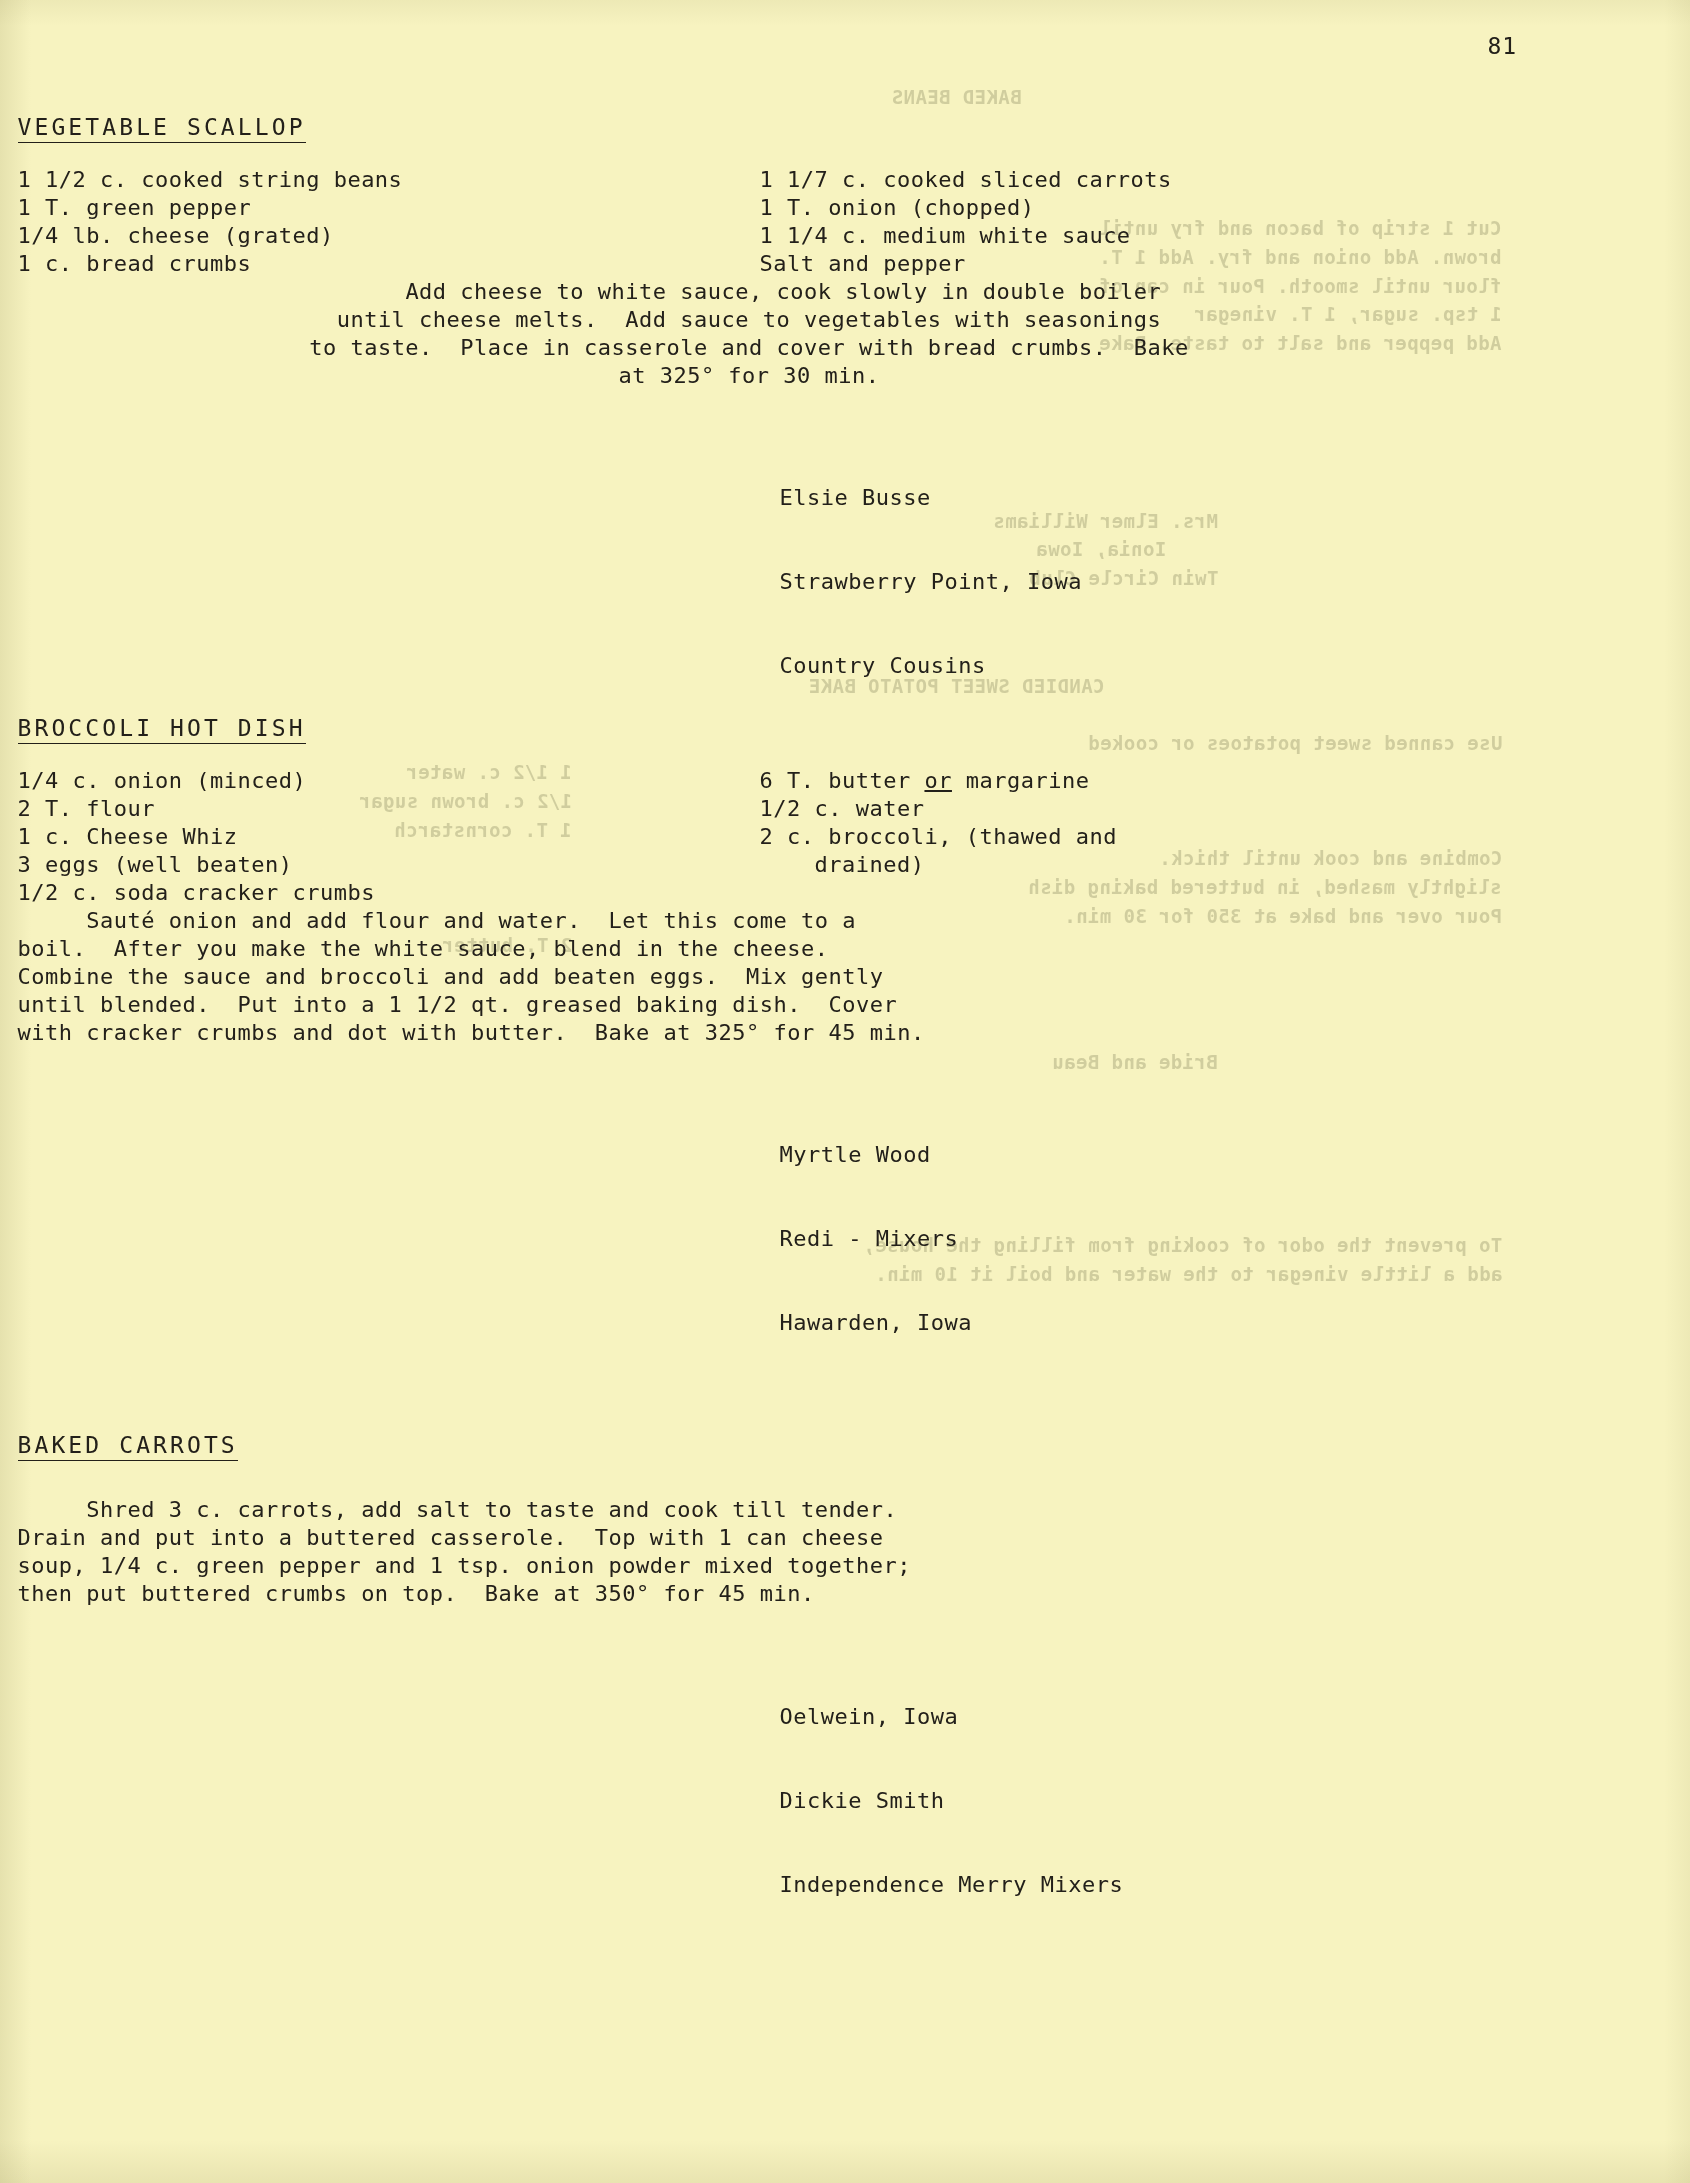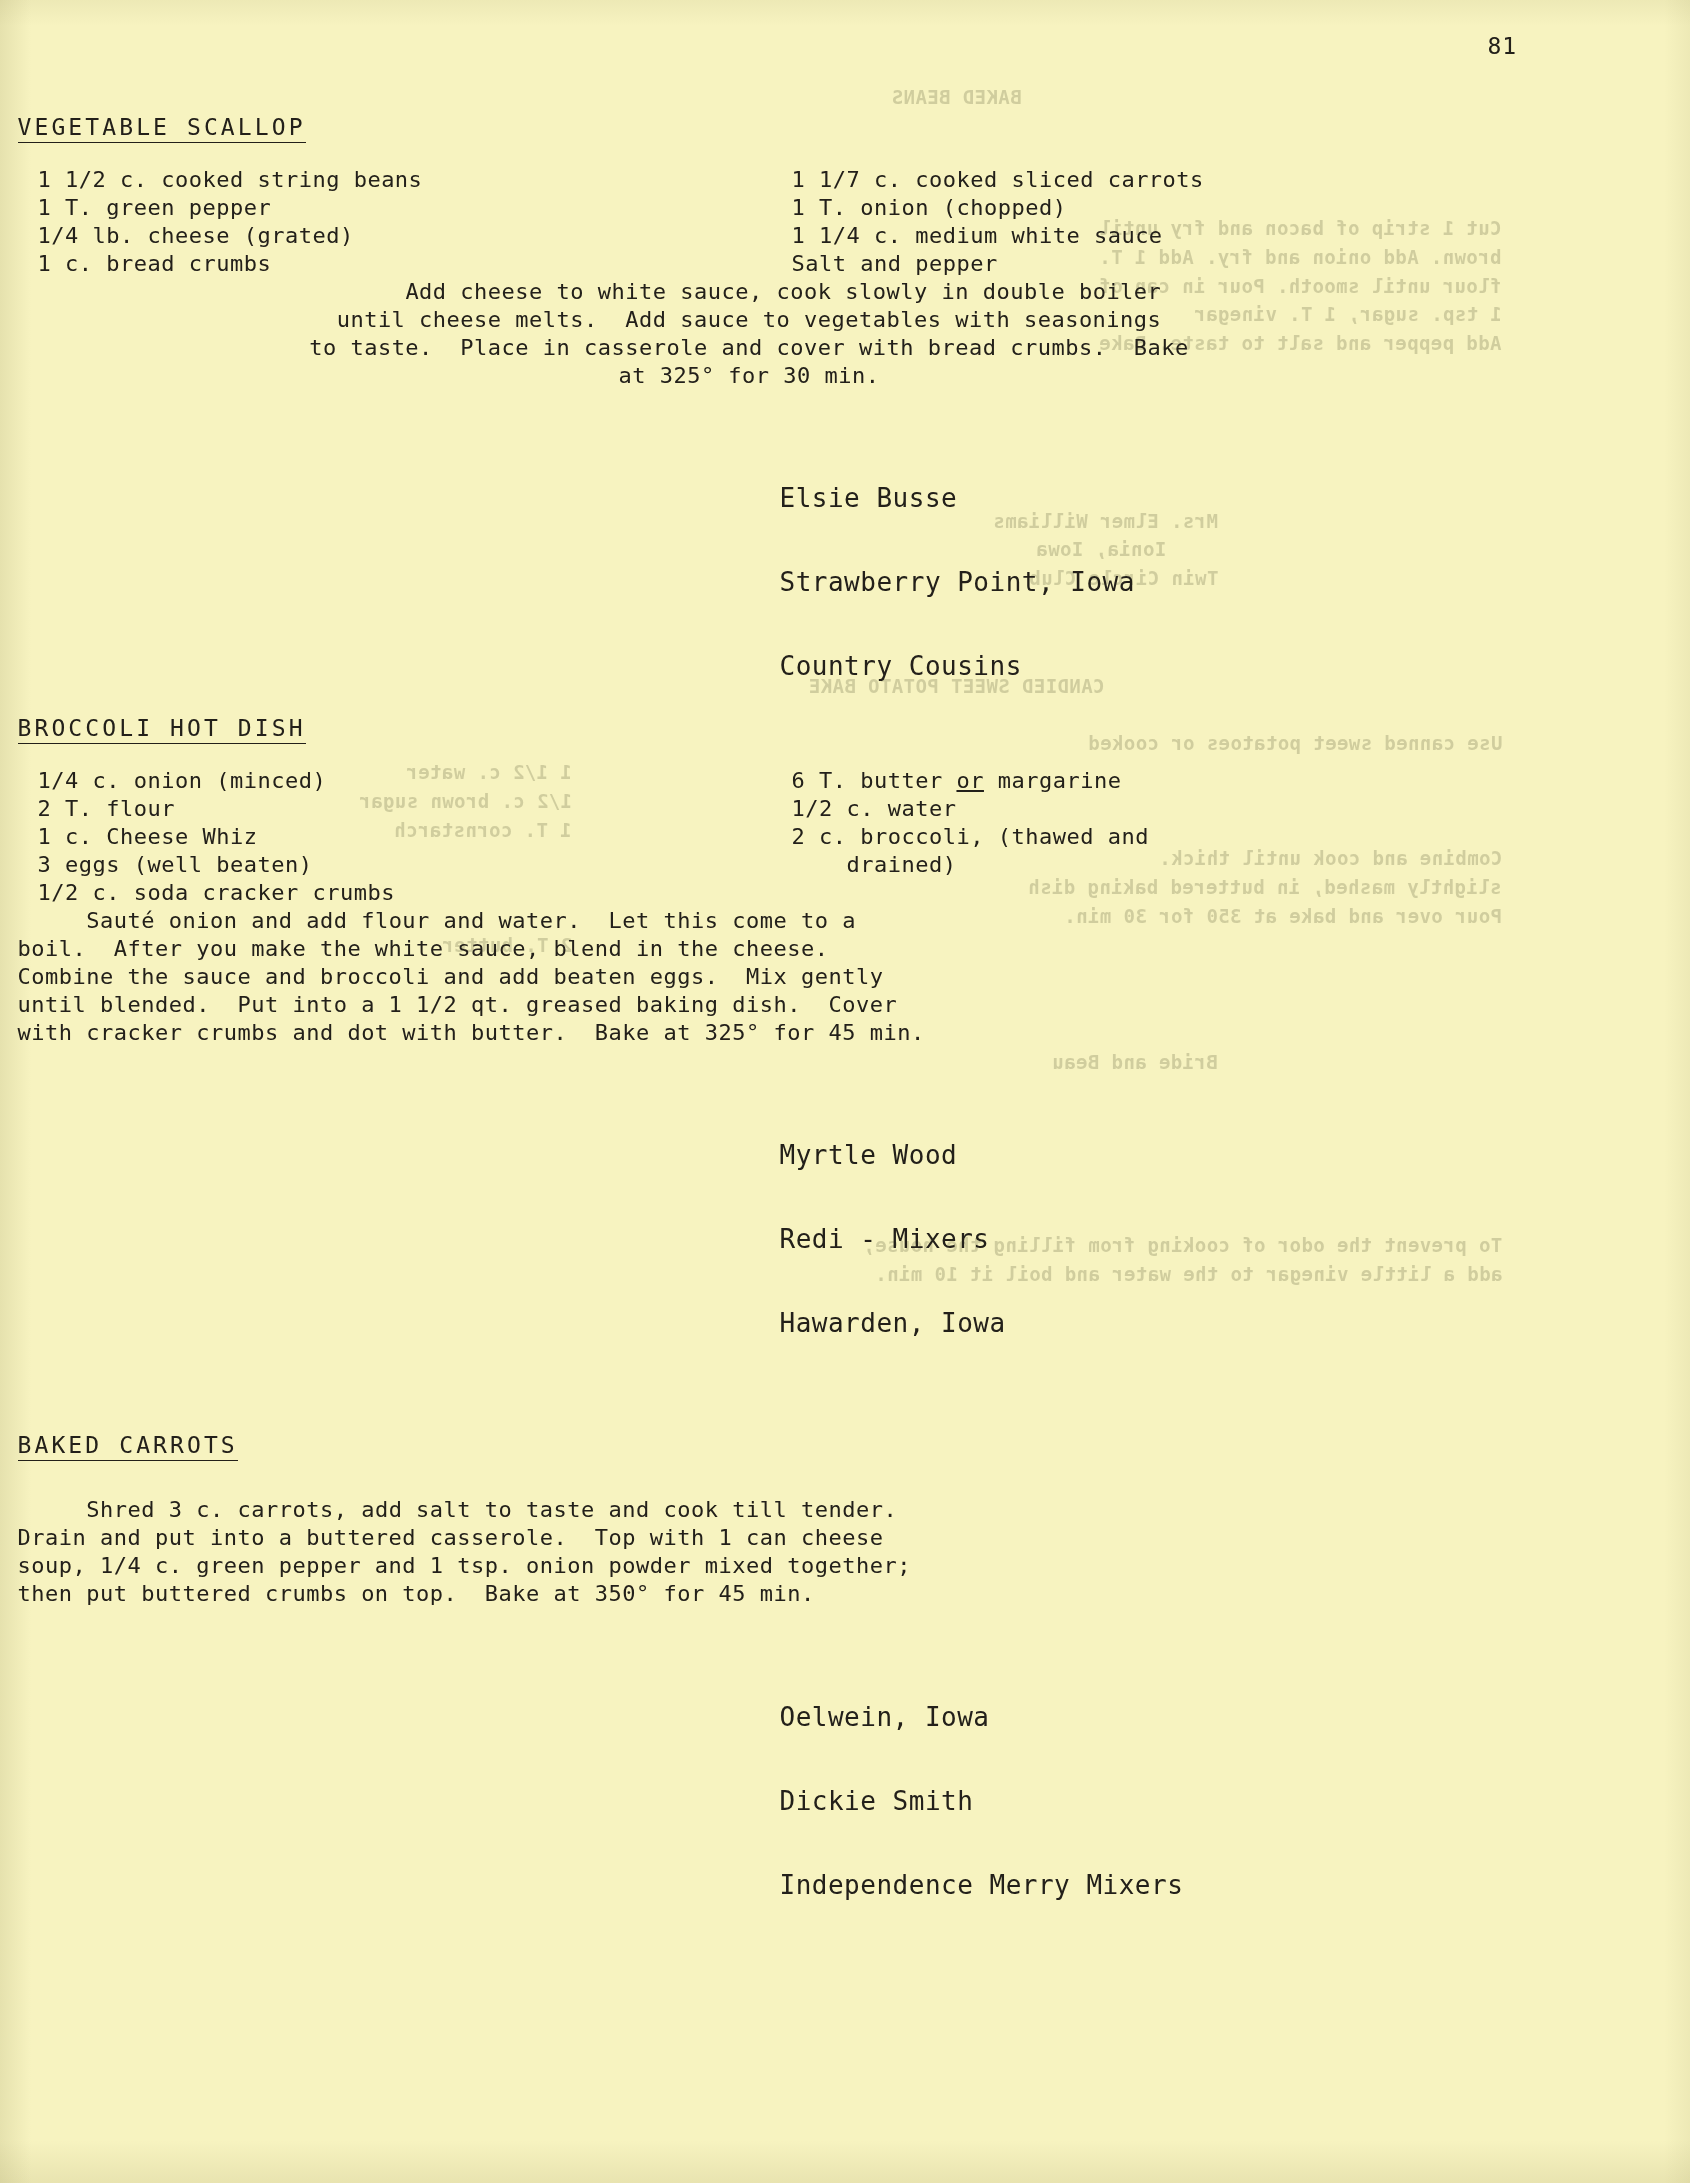--- a/index.html
+++ b/index.html
@@ -72,32 +72,31 @@
   .body-text {
     font-size: 22px;
     line-height: 28px;
     white-space: pre-wrap;
     letter-spacing: 0.5px;
   }
 
   .ing-grid {
     display: grid;
     grid-template-columns: 742px 1fr;
-    column-gap: 12px;
-    margin-left: 20px;
+    column-gap: 0px;
   }
   .ing-col {
     font-size: 22px;
     line-height: 28px;
     letter-spacing: 0.5px;
     white-space: pre;
   }
 
   .credit {
-    font-size: 26px;
+    font-size: 22px;
     line-height: 28px;
     letter-spacing: 0.5px;
     white-space: pre;
     margin-left: 762px;
   }
 
   .block { position: absolute; left: 17.5px; width: 1463px; }
 
   .underline-u { text-decoration: underline; }
 </style>

